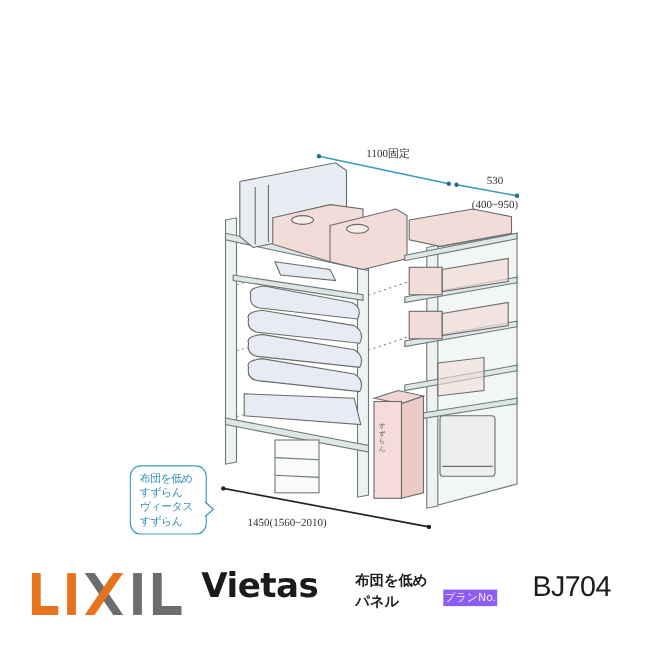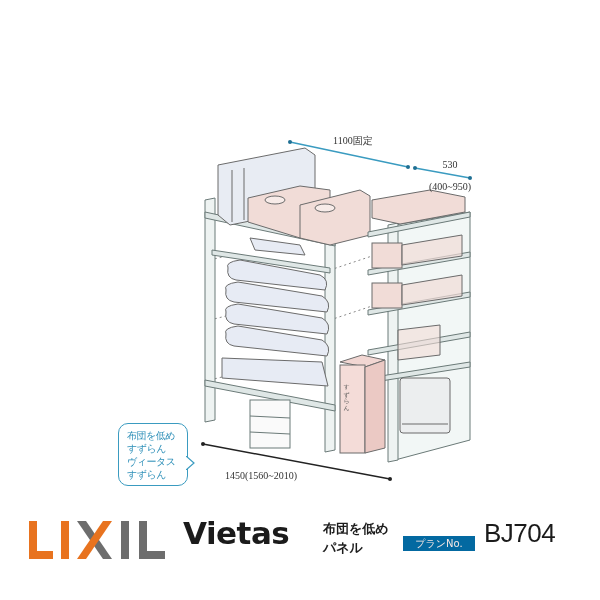--- a/index.html
+++ b/index.html
@@ -40,21 +40,21 @@
       font-size: 31px; color: #1b1b1b; letter-spacing: -0.5px;
     }
     #product-type {
       position: absolute; left: 323px; top: 519px;
       font-family: "DejaVu Sans", sans-serif; font-weight: bold;
       font-size: 13px; line-height: 19px; color: #1b1b1b;
     }
     #product-type span { display: block; }
     #plan-badge {
       position: absolute; left: 403px; top: 536px;
-      width: 72px; height: 15px; background: #0369a1;
+      width: 49px; height: 15px; background: #8b5cf6;
       color: #f6e7e4; font-size: 10px; line-height: 15px;
       text-align: center; font-family: "DejaVu Sans", sans-serif;
     }
     #plan-number {
       position: absolute; left: 484px; top: 518px;
       font-family: "Liberation Sans", sans-serif;
       font-size: 26px; color: #1b1b1b; letter-spacing: -0.5px;
     }
   </style>
 </head>

